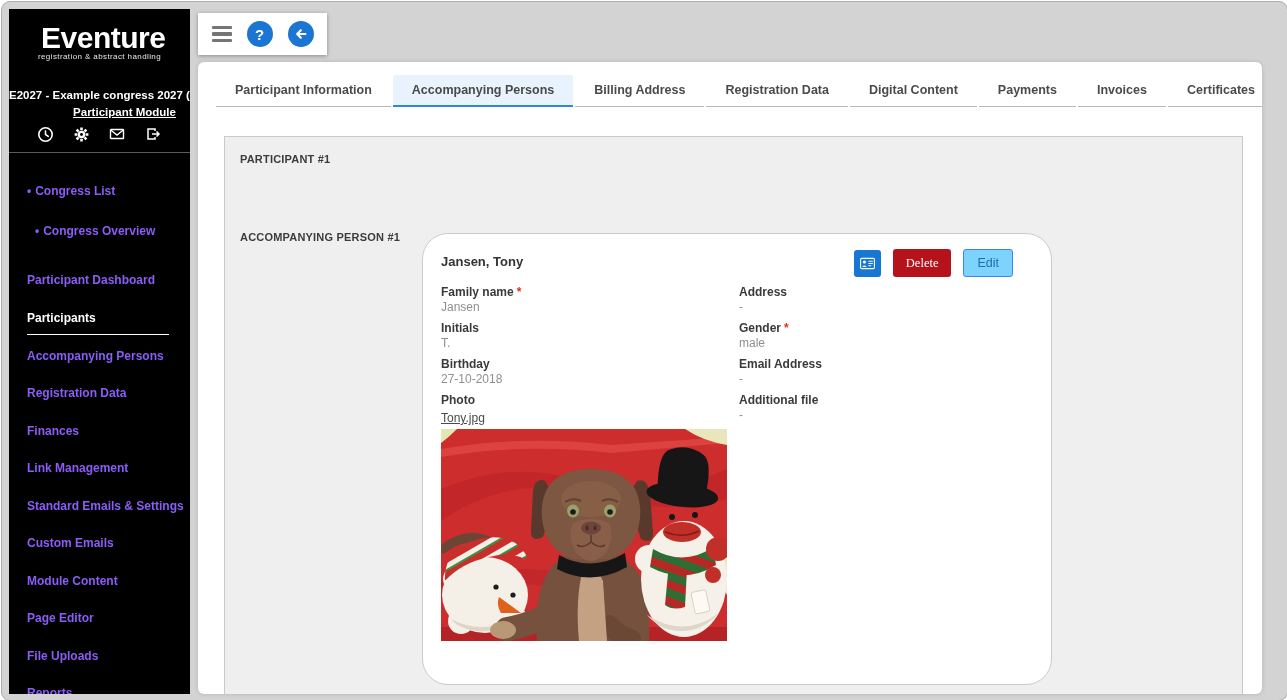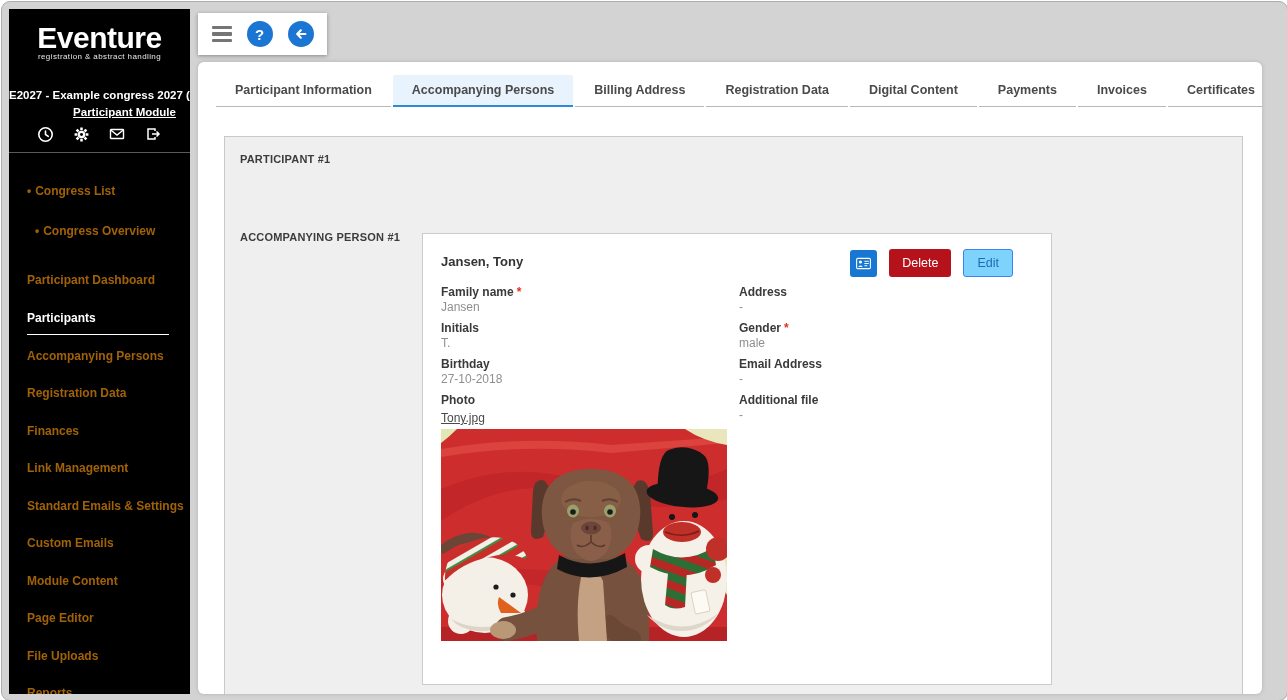--- a/index.html
+++ b/index.html
@@ -1,27 +1,27 @@
 <!DOCTYPE html>
 <html><head>
 <meta charset="utf-8">
 <style>
   html,body{margin:0;padding:0;background:#fff;font-family:"Liberation Sans","DejaVu Sans",sans-serif;}
   .frame{position:relative;width:1285px;height:698px;margin:1px;border:1px solid #adadad;border-radius:9px;background:#d3d3d3;overflow:hidden;}
 
   
   .sidebar{position:absolute;left:7px;top:7px;width:181px;height:685px;background:#000;overflow:hidden;}
-  .logo{margin-top:14px;text-align:center;color:#fff;font-size:30px;font-weight:bold;letter-spacing:-0.5px;line-height:30px;}
+  .logo{margin-top:14px;text-align:left;color:#fff;font-size:30px;font-weight:bold;letter-spacing:-0.5px;line-height:30px;padding-left:32px;}
   .tagline{text-align:center;color:#e8e8e8;font-size:8px;letter-spacing:0.4px;margin-top:-1px;}
   .congress{position:absolute;left:0;top:80px;width:100%;text-align:center;color:#fff;font-size:11.5px;font-weight:600;white-space:nowrap;overflow:hidden;}
   .module-link{position:absolute;left:0;top:97px;width:100%;text-align:center;color:#fff;font-size:11.5px;font-weight:600;text-decoration:underline;cursor:pointer;padding-left:25px;}
   .side-icons{position:absolute;left:0;top:117px;width:100%;display:flex;justify-content:space-between;padding:0 28px;box-sizing:border-box;}
   .side-icons svg{display:block;}
   .side-sep{position:absolute;left:0;top:143px;width:100%;border-top:1px solid #5a5a5a;}
-  .menu-item{position:absolute;left:18px;color:#a16207;font-size:12px;font-weight:600;white-space:nowrap;cursor:pointer;}
+  .menu-item{position:absolute;left:18px;color:#8b5cf6;font-size:12px;font-weight:600;white-space:nowrap;cursor:pointer;}
   .menu-item .bullet{margin-right:4px;}
   .menu-item.indent{left:26px;}
   .menu-item.active{color:#fff;}
   .menu-item.active::after{content:"";display:block;width:142px;border-bottom:1px solid #fff;margin-top:9px;}
 
   
   .toolbar{position:absolute;left:196px;top:11px;width:129px;height:42px;background:#fff;box-shadow:0 1px 4px rgba(0,0,0,0.35);display:flex;align-items:center;justify-content:space-around;padding:0 6px;box-sizing:border-box;}
   .hamburger{width:20px;cursor:pointer;}
   .hamburger div{height:3.2px;background:#757575;border-radius:1px;margin:3px 0;}
   .circle-btn{width:26px;height:26px;border-radius:50%;background:#1b76d3;color:#fff;display:flex;align-items:center;justify-content:center;font-weight:bold;font-size:15px;cursor:pointer;border:none;}
@@ -31,25 +31,25 @@
   .tabs{position:absolute;left:18px;top:13px;display:flex;gap:2px;font-weight:bold;}
   .tab{font-size:12.5px;color:#4a4a4a;padding:8px 19px 9px;border-bottom:1px solid #b9b9b9;white-space:nowrap;cursor:pointer;}
   .tab.active{background:#e9f3fd;border-bottom:2px solid #2e8ad8;padding-bottom:8px;border-radius:2px 2px 0 0;}
 
   .content-box{position:absolute;left:26px;top:74px;width:1019px;height:600px;background:#f0efef;border:1px solid #c9c9c9;box-sizing:border-box;}
   .section-label{position:absolute;font-size:11px;font-weight:bold;color:#3c3c3c;letter-spacing:0.2px;}
   .lbl1{left:15px;top:16px;}
   .lbl2{left:15px;top:94px;}
   .card{position:absolute;left:197px;width:630px;background:#fff;border:1px solid #cbcbcb;box-sizing:border-box;}
   .card1{top:20px;height:57px;line-height:55px;padding-left:18px;font-size:13px;color:#333;}
-  .card2{top:96px;height:452px;}
+  .card2{top:96px;height:452px;border-radius:26px;}
   .person-name{position:absolute;left:18px;top:20px;font-size:13px;font-weight:600;color:#333;}
   .btn-row{position:absolute;right:38px;top:15px;display:flex;gap:12px;align-items:center;}
   .idcard-btn{width:27px;height:27px;background:#1777d2;border:none;border-radius:3px;display:flex;align-items:center;justify-content:center;cursor:pointer;}
-  .delete-btn{height:28px;padding:0 13px;background:#b5121b;color:#fff;border:none;border-radius:3px;font-size:12.5px;font-family:Liberation Sans, sans-serif;cursor:pointer;}
+  .delete-btn{height:28px;padding:0 13px;background:#b5121b;color:#fff;border:none;border-radius:3px;font-size:12.5px;font-family:Liberation Serif, serif;cursor:pointer;}
   .edit-btn{height:28px;padding:0 13px;background:#7dd3fc;color:#1b6cb5;border:1px solid #3b82f6;border-radius:3px;font-size:12.5px;font-family:inherit;cursor:pointer;}
 
   .fields{position:absolute;left:18px;top:51px;width:594px;display:grid;grid-template-columns:298px 1fr;align-items:start;}
   .field{margin-bottom:6px;}
   .flabel{font-size:12px;font-weight:bold;color:#3a3a3a;line-height:15px;}
   .req{color:#e0311f;margin-left:3px;}
   .fvalue{font-size:12px;color:#8f8f8f;line-height:15px;}
   .fvalue.link{color:#4a4a4a;text-decoration:underline;cursor:pointer;display:inline-block;}
   .photo-svg{display:block;margin-top:3px;}
 </style>

